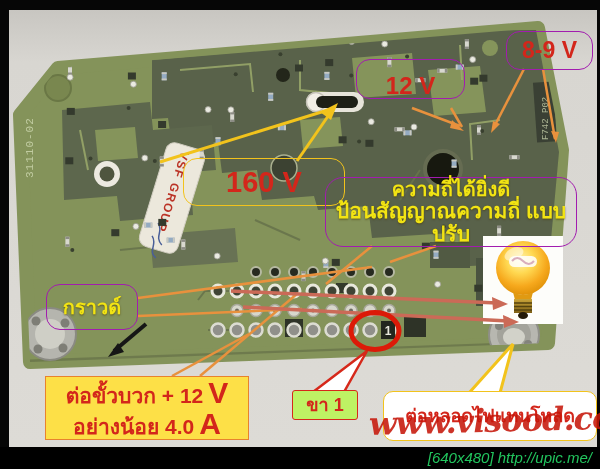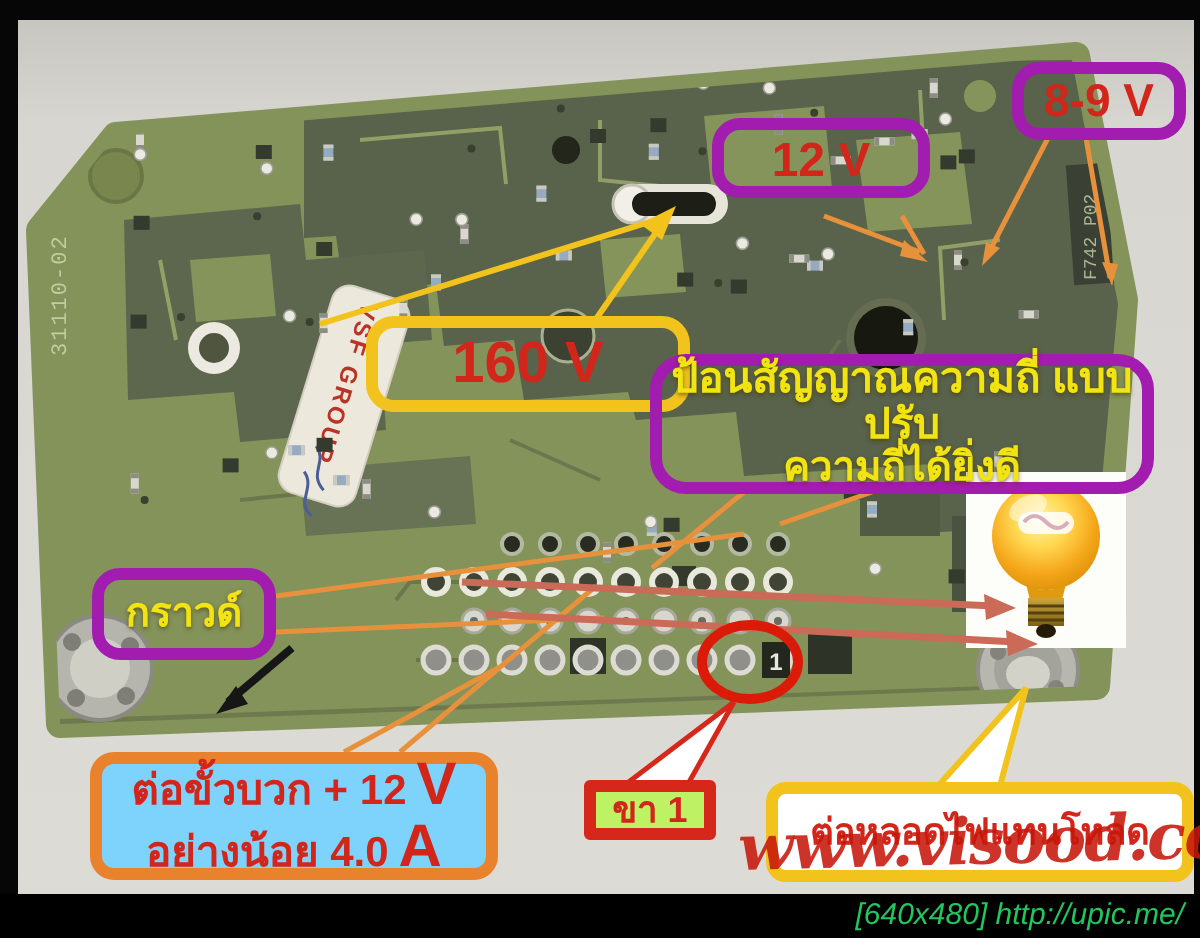--- a/index.html
+++ b/index.html
@@ -1,33 +1,33 @@
 <!DOCTYPE html>
 <html><head>
 <meta charset="utf-8">
 <style>
   html,body{margin:0;padding:0;background:#060606;}
   .stage{position:relative;width:600px;height:469px;background:#060606;overflow:hidden;
          font-family:"Liberation Sans",sans-serif;}
   .photo-svg{position:absolute;left:9px;top:10px;}
   .overlay{position:absolute;left:0;top:0;z-index:2;pointer-events:none;}
   .bulb-card{position:absolute;left:483px;top:236px;width:80px;height:88px;background:#fdfdfa;z-index:1;}
-  .abox{position:absolute;box-sizing:border-box;border:6px solid #a21caf;border-radius:14px;
+  .abox{position:absolute;box-sizing:border-box;border:1px solid #a21caf;border-radius:14px;
         display:flex;flex-direction:column;align-items:center;justify-content:center;z-index:3;
         line-height:1.05;text-align:center;}
   .red{color:#d3261b;font-weight:bold;}
   .yel{color:#f2e413;font-weight:bold;text-shadow:0 1px 2px rgba(70,55,0,.65);}
   .b160{left:139px;top:158px;width:162px;height:48px;border-color:#f2c31c;font-size:29px;margin-left:44px;}
   .b12{left:356px;top:59px;width:109px;height:40px;font-size:24px;justify-content:flex-end;}
   .b89{left:506px;top:31px;width:87px;height:39px;font-size:23px;}
   .bfreq{left:325px;top:177px;width:252px;height:70px;border-radius:18px;font-size:20px;}
   .bfreq .l1{font-size:21px;}
   .bgnd{left:46px;top:284px;width:92px;height:46px;font-size:20px;font-family:Liberation Serif, serif;}
-  .bpos{left:45px;top:376px;width:204px;height:64px;background:#7dd3fc;border-color:#e8822d;
-        border-radius:12px;font-size:21px;}
+  .bpos{left:45px;top:376px;width:204px;height:64px;background:#fde047;border-color:#e8822d;
+        border-radius:0;font-size:21px;}
   .bpos .unit{font-size:30px;margin-left:5px;}
   .bpin{left:292px;top:390px;width:66px;height:30px;background:#bef264;border-color:#d6281a;
         border-radius:3px;font-size:18px;}
   .blamp{left:383px;top:391px;width:214px;height:50px;background:#fff;border-color:#f2c31c;
          border-radius:10px;font-size:18px;gap:10px;}
   .blamp .row{white-space:nowrap;}
   .ublue{color:#3b35b8;font-weight:bold;font-size:22px;margin:0 3px;}
   .watermark{position:absolute;left:369px;top:402px;width:232px;z-index:5;
              font-family:"DejaVu Serif",serif;font-style:italic;font-weight:bold;
              font-size:32px;color:rgba(198,23,10,.88);transform:rotate(-1.5deg);
@@ -466,22 +466,22 @@
   <div class="abox b160">
     <span class="red">160 V</span>
   </div>
   <div class="abox b12">
     <span class="red">12 V</span>
   </div>
   <div class="abox b89">
     <span class="red">8-9 V</span>
   </div>
   <div class="abox bfreq">
+    <span class="yel">ความถี่ได้ยิ่งดี</span>
     <span class="yel l1">ป้อนสัญญาณความถี่ แบบปรับ</span>
-    <span class="yel">ความถี่ได้ยิ่งดี</span>
   </div>
   <div class="abox bgnd">
     <span class="yel">กราวด์</span>
   </div>
   <div class="abox bpos">
     <div class="red">
       <span>ต่อขั้วบวก + 12</span><span class="unit">V</span>
     </div>
     <div class="red">
       <span>อย่างน้อย 4.0</span><span class="unit">A</span>

